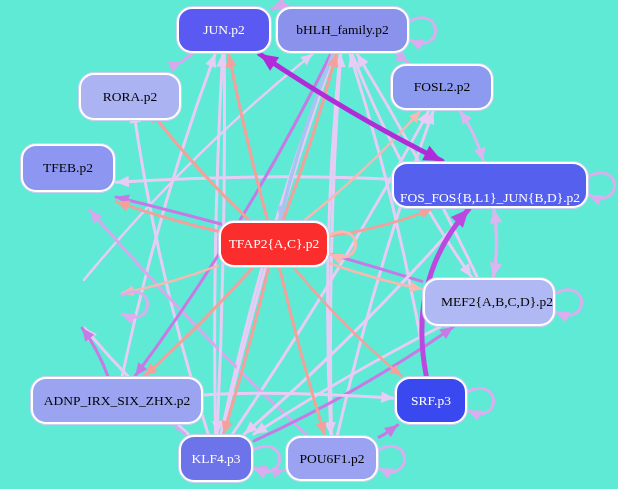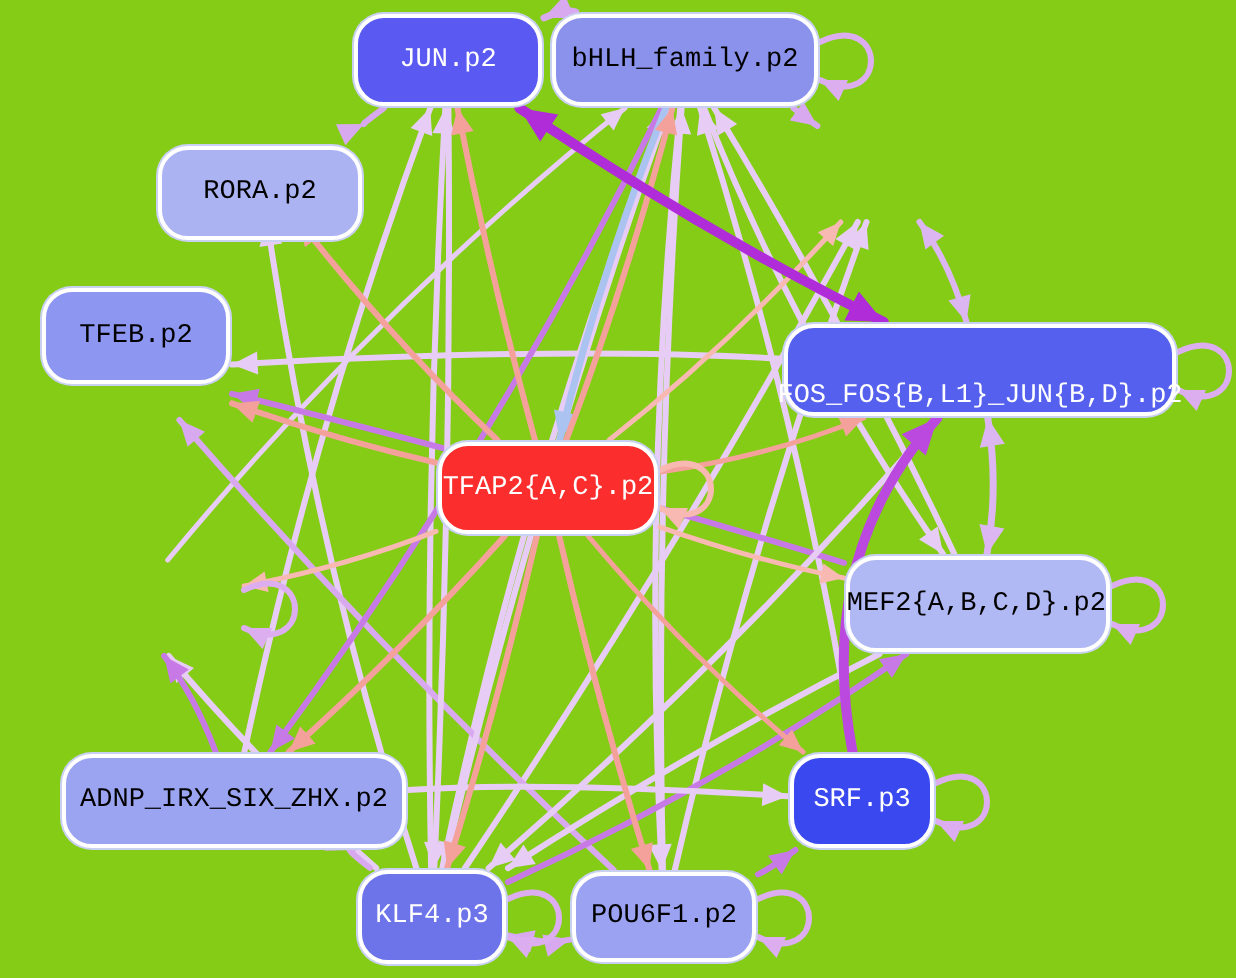--- a/index.html
+++ b/index.html
@@ -1,17 +1,17 @@
 <!DOCTYPE html>
 <html><head>
 <meta charset="utf-8">
 <style>
   html,body{margin:0;padding:0;background:#ffffff;}
-  #stage{position:relative;width:618px;height:489px;background:#84cc16;overflow:hidden;
-         font-family:Liberation Mono, monospace;}
+  #stage{position:relative;width:618px;height:489px;background:#5eead4;overflow:hidden;
+         font-family:Liberation Serif, serif;}
   #edge-layer{position:absolute;left:0;top:0;}
   .node{position:absolute;border-radius:15px;border:2.5px solid #ffffff;
         box-shadow:0 0 0 1px #c9d0f2;display:flex;align-items:center;justify-content:center;
         box-sizing:border-box;white-space:nowrap;font-size:13.5px;letter-spacing:0;
         cursor:pointer;}
   .node span{pointer-events:none;}
 </style>
 </head>
 <body>
 
@@ -135,20 +135,23 @@
 
 <div class="node" style="left: 177px; top: 7px; width: 94px; height: 46px; background: rgb(90, 90, 242); color: rgb(255, 255, 255);">
       <span>JUN.p2</span>
     </div>
     <div class="node" style="left: 276px; top: 7px; width: 133px; height: 46px; background: rgb(138, 146, 236); color: rgb(0, 0, 0);">
       <span>bHLH_family.p2</span>
     </div>
     <div class="node" style="left: 79px; top: 73px; width: 102px; height: 47px; background: rgb(171, 179, 243); color: rgb(0, 0, 0); text-align: right;">
       <span>RORA.p2</span>
     </div>
+    <div class="node" style="left: 391px; top: 64px; width: 102px; height: 46px; background: rgb(140, 154, 240); color: rgb(0, 0, 0);">
+      <span>FOSL2.p2</span>
+    </div>
     <div class="node" style="left: 21px; top: 144px; width: 94px; height: 48px; background: rgb(141, 150, 240); color: rgb(0, 0, 0);">
       <span>TFEB.p2</span>
     </div>
     <div class="node" style="left: 392px; top: 162px; width: 196px; height: 46px; background: rgb(85, 97, 238); color: rgb(255, 255, 255); align-items: flex-end;">
       <span>FOS_FOS{B,L1}_JUN{B,D}.p2</span>
     </div>
     <div class="node" style="left: 219px; top: 221px; width: 110px; height: 46px; background: rgb(251, 45, 45); color: rgb(255, 255, 255);">
       <span>TFAP2{A,C}.p2</span>
     </div>
     <div class="node" style="left: 423px; top: 278px; width: 132px; height: 48px; background: rgb(177, 185, 244); color: rgb(0, 0, 0); justify-content: flex-end;">

